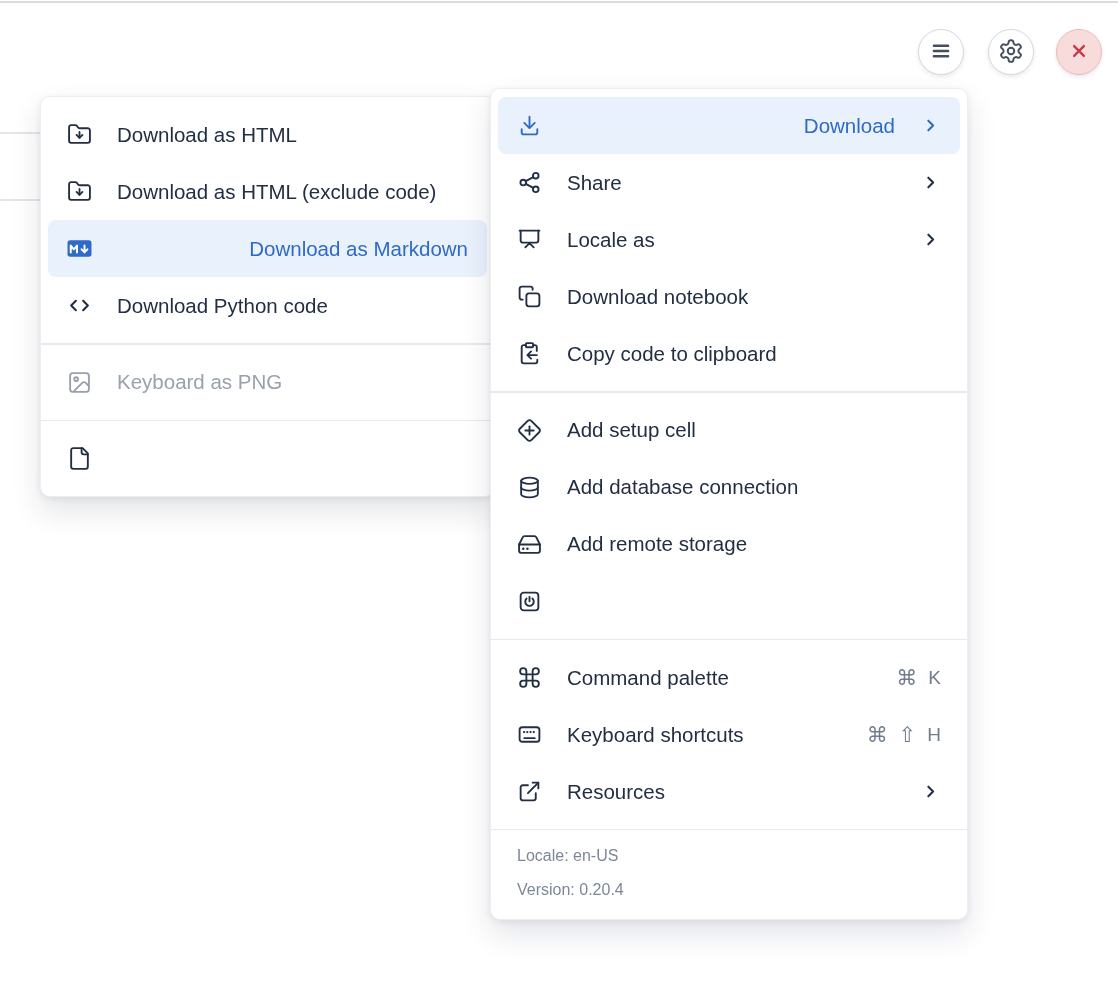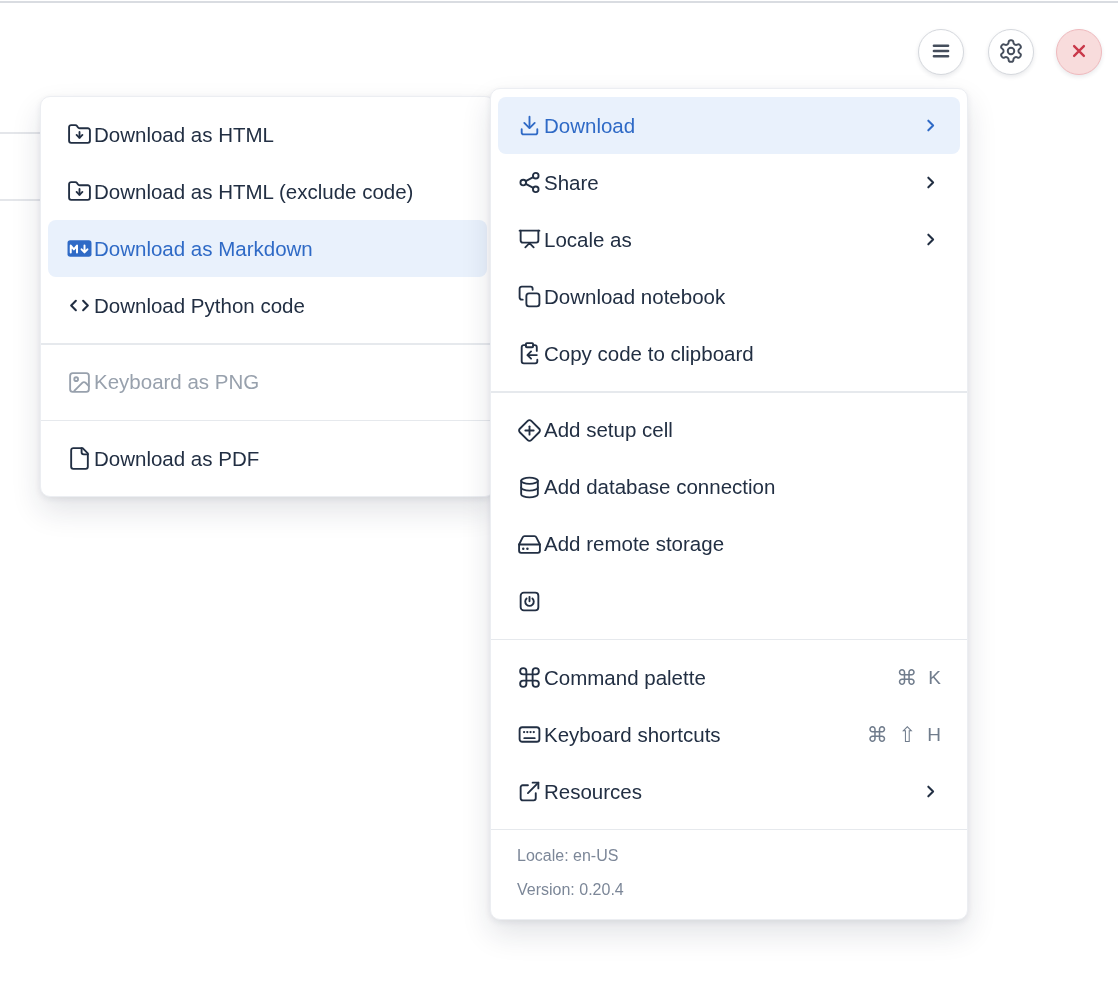--- a/index.html
+++ b/index.html
@@ -47,31 +47,32 @@
     background: #ffffff;
     border: 1px solid #eceef2;
     border-radius: 10px;
     box-shadow: 0 2px 6px rgba(23,34,59,.08), 0 14px 30px rgba(23,34,59,.12);
   }
   .submenu-panel { left: 40px; top: 96px; width: 455px; padding: 9px 0; z-index: 5; }
   .main-panel    { left: 490px; top: 88px; width: 478px; padding: 8px 0 10px; z-index: 6; }
 
   .menu-item {
     display: flex; align-items: center;
-    height: 57px; padding: 0 26px; gap: 2px;
+    height: 57px; padding: 0 26px; gap: 25px;
     font-size: 20.5px; cursor: pointer; color: var(--text, #222f43);
   }
   .menu-item .mi-icon { display: flex; flex: none; }
   .menu-item .mi-icon svg { width: 25px; height: 25px; }
   .menu-item .label { flex: 1; white-space: nowrap; }
   .menu-item.highlight {
     background: var(--highlight-bg, #e9f1fc);
     border-radius: 8px;
     margin: 0 7px; padding: 0 19px;
     color: var(--accent, #2f6ac6);
+    text-align: right;
   }
   .menu-item.disabled { color: var(--muted, #98a1ad); cursor: default; }
 
   .chev { display: flex; flex: none; }
   .chev svg { width: 21px; height: 21px; }
 
   .shortcut {
     display: flex; align-items: center; gap: 11px;
     color: #707c8c; font-size: 19px;
     font-family: "Liberation Sans", "DejaVu Sans", sans-serif;
@@ -166,21 +167,20 @@
       <span class="label">Keyboard as PNG</span>
     </div>
     <div class="divider"></div>
     <div class="menu-item">
       <span class="mi-icon">
         <svg viewBox="0 0 24 24" fill="none" stroke="currentColor" stroke-width="1.8" stroke-linecap="round" stroke-linejoin="round">
           <path d="M15 2H6a2 2 0 0 0-2 2v16a2 2 0 0 0 2 2h12a2 2 0 0 0 2-2V7Z"></path>
           <path d="M14 2v4a2 2 0 0 0 2 2h4"></path>
         </svg>
       </span>
-      <span class="label">Download as PDF</span>
     </div>
   </div>
 
 <div class="menu-panel main-panel">
   <div id="mainmenu-root">
       <div class="menu-item highlight">
         <span class="mi-icon">
           <svg viewBox="0 0 24 24" fill="none" stroke="currentColor" stroke-width="1.8" stroke-linecap="round" stroke-linejoin="round">
             <path d="M12 3.5V14"></path>
             <path d="m7 9.5 5 5 5-5"></path>

